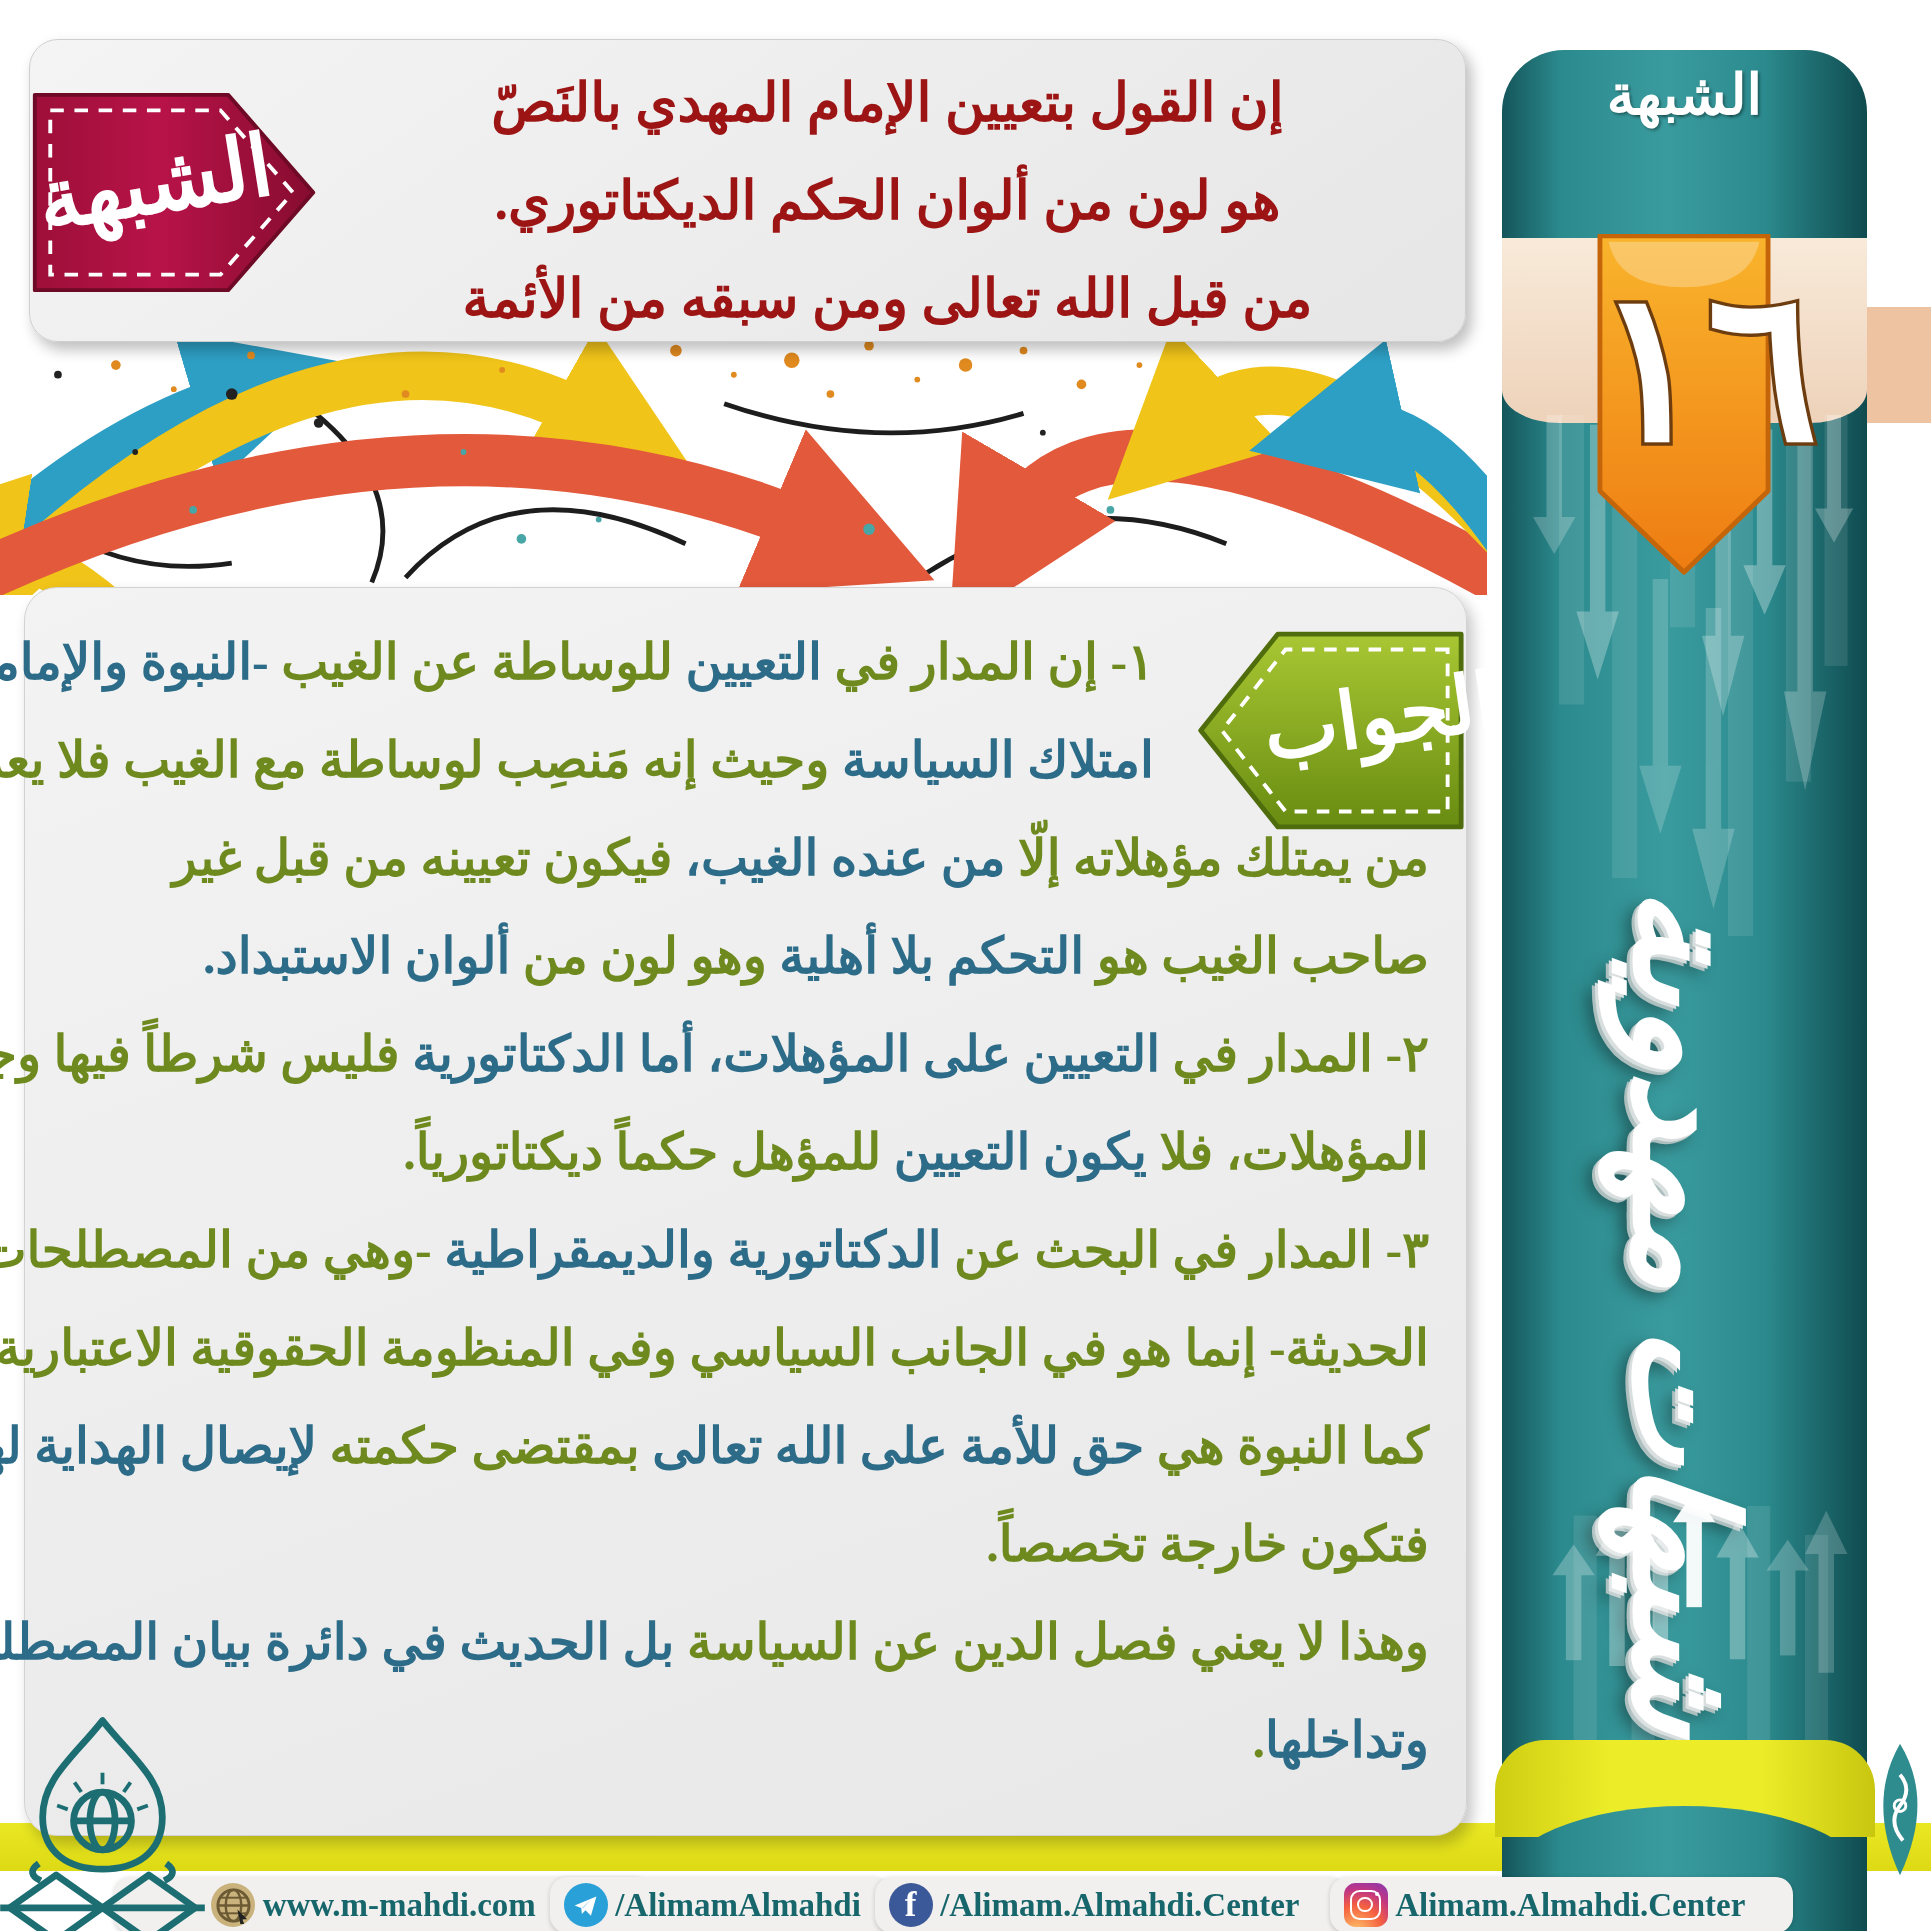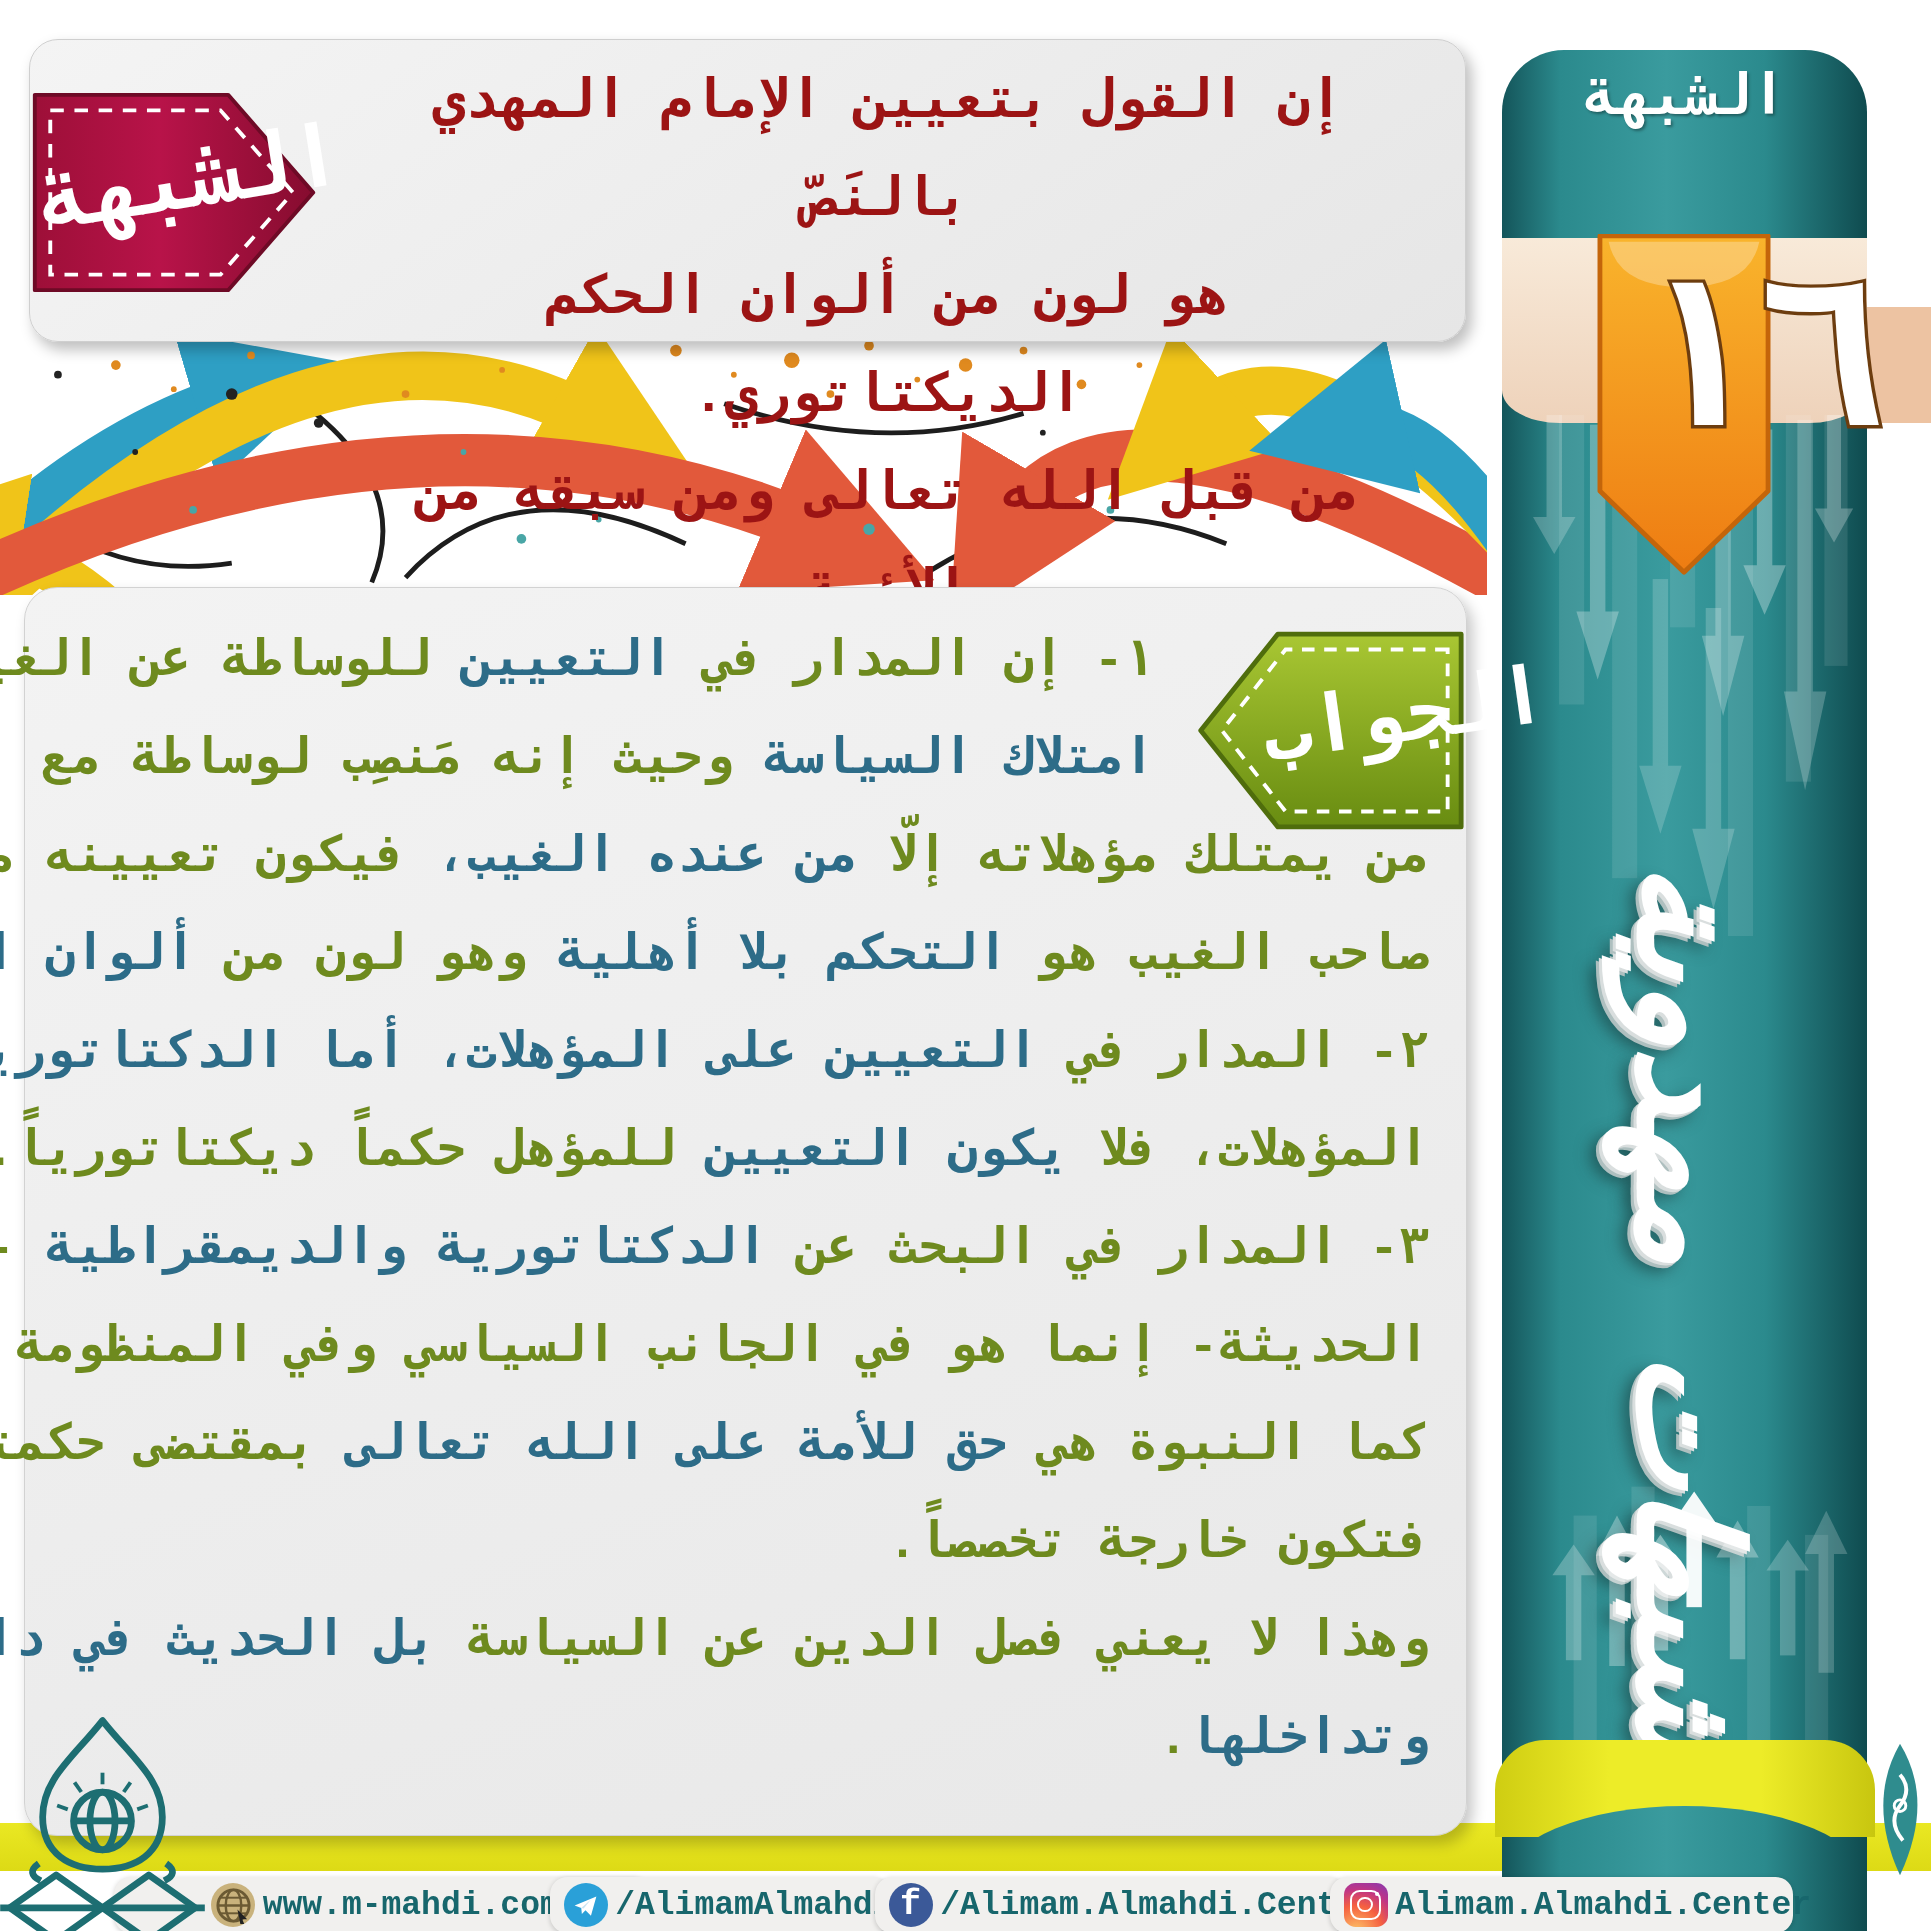--- a/index.html
+++ b/index.html
@@ -1,17 +1,17 @@
 <!DOCTYPE html>
 <html lang="ar"><head>
 <meta charset="utf-8">
 <style>
   html,body{margin:0;padding:0;background:#888;}
   #canvas{position:relative;width:1931px;height:1931px;background:#ffffff;overflow:hidden;
-          font-family:Liberation Mono, monospace;}
+          font-family:Liberation Serif, serif;}
   
   .top-box{position:absolute;left:29px;top:39px;width:1435px;height:301px;z-index:2;
     background:linear-gradient(145deg,#f4f4f4,#e6e6e6);border:1.9px solid #cfcfcf;
     border-radius:29px;box-shadow:5.8px 7.7px 13.5px rgba(0,0,0,.25);}
   .top-text{position:absolute;inset:0;direction:rtl;text-align:center;
     padding:13.5px 58px 0 338px;color:#9c1414;font-weight:bold;font-size:54px;line-height:98px;}
   
   .doubt-badge{position:absolute;left:29px;top:89px;width:292px;height:207px;z-index:3;}
   .doubt-badge-label{position:absolute;left:7.7px;top:46px;width:212px;text-align:center;
     color:#fff;font-size:85px;font-weight:bold;transform:rotate(-9deg);}
@@ -39,21 +39,21 @@
     font-weight:bold;z-index:2;text-shadow:1.9px 1.9px 2.9px rgba(0,0,0,.35);}
   .col-title1{top:62px;font-size:56px;}
   .col-title2{top:141px;font-size:52px;}
   .cream-band{position:absolute;left:1502px;top:238px;width:365px;height:185px;z-index:2;
     background:linear-gradient(180deg,#f8ead9,#eed2ba);border-radius:0 0 58px 58px/0 0 33px 33px;}
   .tan-band-right{position:absolute;left:1867px;top:307px;width:64px;height:116px;
     background:#edc3a2;z-index:0;}
   .orange-ribbon{position:absolute;left:1595px;top:234px;width:178px;height:344px;z-index:3;}
   .ribbon-number{position:absolute;left:1595px;top:249px;width:178px;z-index:4;text-align:center;
     color:#fff;font-size:208px;line-height:241px;font-weight:bold;letter-spacing:-5.8px;
-    -webkit-text-stroke:6.8px #6d3d0f;paint-order:stroke fill;margin-left:40px;}
+    -webkit-text-stroke:6.8px #6d3d0f;paint-order:stroke fill;}
   .down-arrows,.up-arrows{position:absolute;left:1506px;width:357px;z-index:2;}
   .down-arrows{top:415px;height:579px;}
   .up-arrows{top:1477px;height:270px;}
   .calligraphy{position:absolute;left:1684px;top:1313px;z-index:2;transform:translate(-50%,-50%) rotate(90deg) skewX(-6deg);
     white-space:nowrap;color:#fff;font-size:143px;font-weight:bold;font-style:italic;
     text-shadow:2.9px 2.9px 0 #d9dede,5.8px 5.8px 0 #aebfbf,9.7px 10.6px 15.4px rgba(20,50,50,.6);}
   .wrap-band{position:absolute;left:1495px;top:1740px;width:380px;height:97px;z-index:2;
     background:linear-gradient(90deg,#cfcd12,#edec28 30%,#edec28 70%,#c8c60f);
     border-radius:50px 50px 0 0;}
   .column-bottom{position:absolute;left:1502px;top:1806px;width:365px;height:126px;z-index:2;

